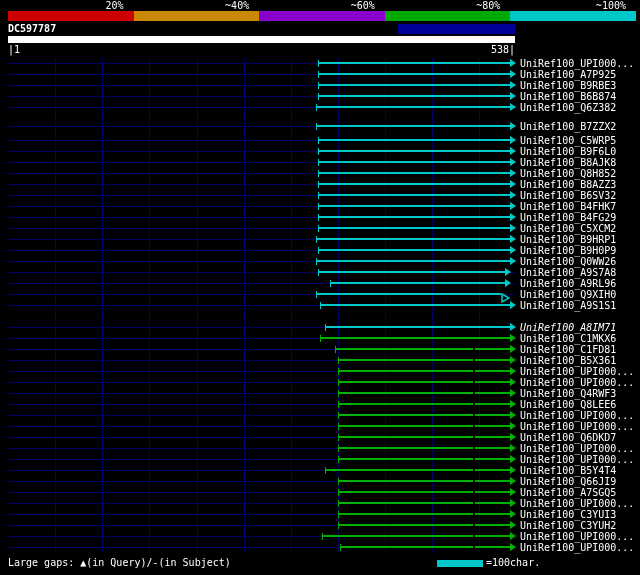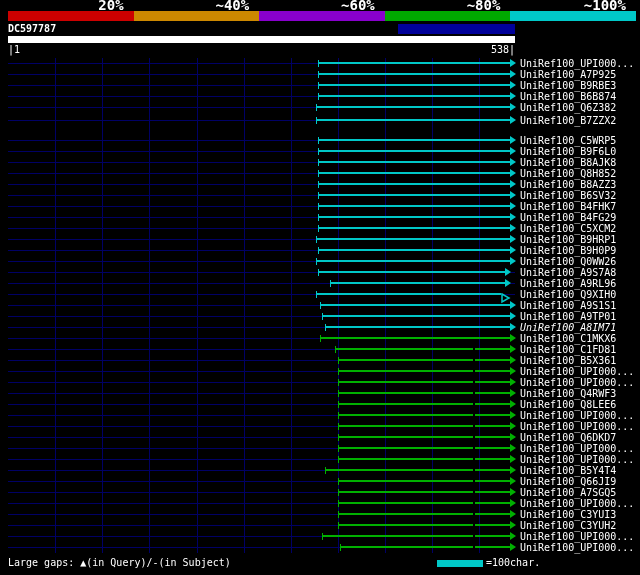--- a/index.html
+++ b/index.html
@@ -1,19 +1,19 @@
 <!DOCTYPE html>
 <html><head>
 <meta charset="utf-8">
 <style>
   html,body{margin:0;padding:0;background:#000;}
   .canvas{position:relative;width:640px;height:575px;background:#000;overflow:hidden;
           font-family:"DejaVu Sans Mono","Liberation Mono",monospace;color:#fff;}
   .scale-labels{position:absolute;left:8px;top:0;width:628px;height:10px;display:flex;}
-  .scale-labels div{flex:1;text-align:right;padding-right:10px;font-size:14px;font-weight:bold;line-height:11px;color:#fff;}
+  .scale-labels div{flex:1;text-align:right;padding-right:10px;font-size:10px;font-weight:normal;line-height:11px;color:#fff;}
   .scale-bar{position:absolute;left:8px;top:11px;width:628px;height:10px;display:flex;}
   .scale-bar .seg{flex:1;height:100%;}
   .query-id{position:absolute;left:8px;top:23px;font-size:10px;font-weight:bold;line-height:11px;}
   .header-box{position:absolute;left:398px;top:24px;width:117px;height:10px;}
   .query-bar{position:absolute;left:8px;top:36px;width:507px;height:7px;background:#fff;}
   .ruler-start{position:absolute;left:8px;top:44px;font-size:10px;line-height:11px;}
   .ruler-end{position:absolute;left:435px;top:44px;width:80px;text-align:right;font-size:10px;line-height:11px;}
   .plot{position:absolute;left:8px;top:58px;width:632px;height:495px;}
   .vgrid{position:absolute;top:0;width:1px;height:495px;}
   .row{position:absolute;left:0;width:632px;height:11px;}
@@ -90,21 +90,21 @@
         <div class="arrow" style="left: 502.3px; border-left-color: rgb(0, 200, 200);"></div>
         <div class="hitlabel">UniRef100_B6B874</div>
       </div>
       <div class="row" style="top: 44px;">
         <div class="baseline" style="background: rgb(0, 0, 102);"></div>
         <div class="bar" style="left: 308.2px; width: 194.1px; background: rgb(0, 200, 200);"></div>
         <div class="ltick" style="left: 308.2px; background: rgb(0, 200, 200);"></div>
         <div class="arrow" style="left: 502.3px; border-left-color: rgb(0, 200, 200);"></div>
         <div class="hitlabel">UniRef100_Q6Z382</div>
       </div>
-      <div class="row" style="top: 57px;">
+      <div class="row" style="top: 63px;">
         <div class="baseline" style="background: rgb(0, 0, 102);"></div>
         <div class="bar" style="left: 308.2px; width: 194.1px; background: rgb(0, 200, 200);"></div>
         <div class="ltick" style="left: 308.2px; background: rgb(0, 200, 200);"></div>
         <div class="arrow" style="left: 502.3px; border-left-color: rgb(0, 200, 200);"></div>
         <div class="hitlabel">UniRef100_B7ZZX2</div>
       </div>
       <div class="row" style="top: 77px;">
         <div class="baseline" style="background: rgb(0, 0, 102);"></div>
         <div class="bar" style="left: 310px; width: 192.2px; background: rgb(0, 200, 200);"></div>
         <div class="ltick" style="left: 310px; background: rgb(0, 200, 200);"></div>
@@ -210,27 +210,20 @@
             <polygon points="1,1 8,5 1,9" fill="#000" stroke="#00c8c8" stroke-width="1.5"></polygon>
           </svg></div>
         <div class="hitlabel">UniRef100_Q9XIH0</div>
       </div>
       <div class="row" style="top: 242px;">
         <div class="baseline" style="background: rgb(0, 0, 102);"></div>
         <div class="bar" style="left: 311.9px; width: 190.4px; background: rgb(0, 200, 200);"></div>
         <div class="ltick" style="left: 311.9px; background: rgb(0, 200, 200);"></div>
         <div class="arrow" style="left: 502.3px; border-left-color: rgb(0, 200, 200);"></div>
         <div class="hitlabel">UniRef100_A9S1S1</div>
-      </div>
-      <div class="row" style="top: 253px;">
-        <div class="baseline" style="background: rgb(0, 0, 102);"></div>
-        <div class="bar" style="left: 313.8px; width: 188.5px; background: rgb(0, 200, 200);"></div>
-        <div class="ltick" style="left: 313.8px; background: rgb(0, 200, 200);"></div>
-        <div class="arrow" style="left: 502.3px; border-left-color: rgb(0, 200, 200);"></div>
-        <div class="hitlabel">UniRef100_A9TP01</div>
       </div>
       <div class="row" style="top: 264px; font-style: italic;">
         <div class="baseline" style="background: rgb(0, 0, 102);"></div>
         <div class="bar" style="left: 316.6px; width: 185.6px; background: rgb(0, 200, 200);"></div>
         <div class="ltick" style="left: 316.6px; background: rgb(0, 200, 200);"></div>
         <div class="arrow" style="left: 502.3px; border-left-color: rgb(0, 200, 200);"></div>
         <div class="hitlabel">UniRef100_A8IM71</div>
       </div>
       <div class="row" style="top: 275px;">
         <div class="baseline" style="background: rgb(0, 0, 102);"></div>

